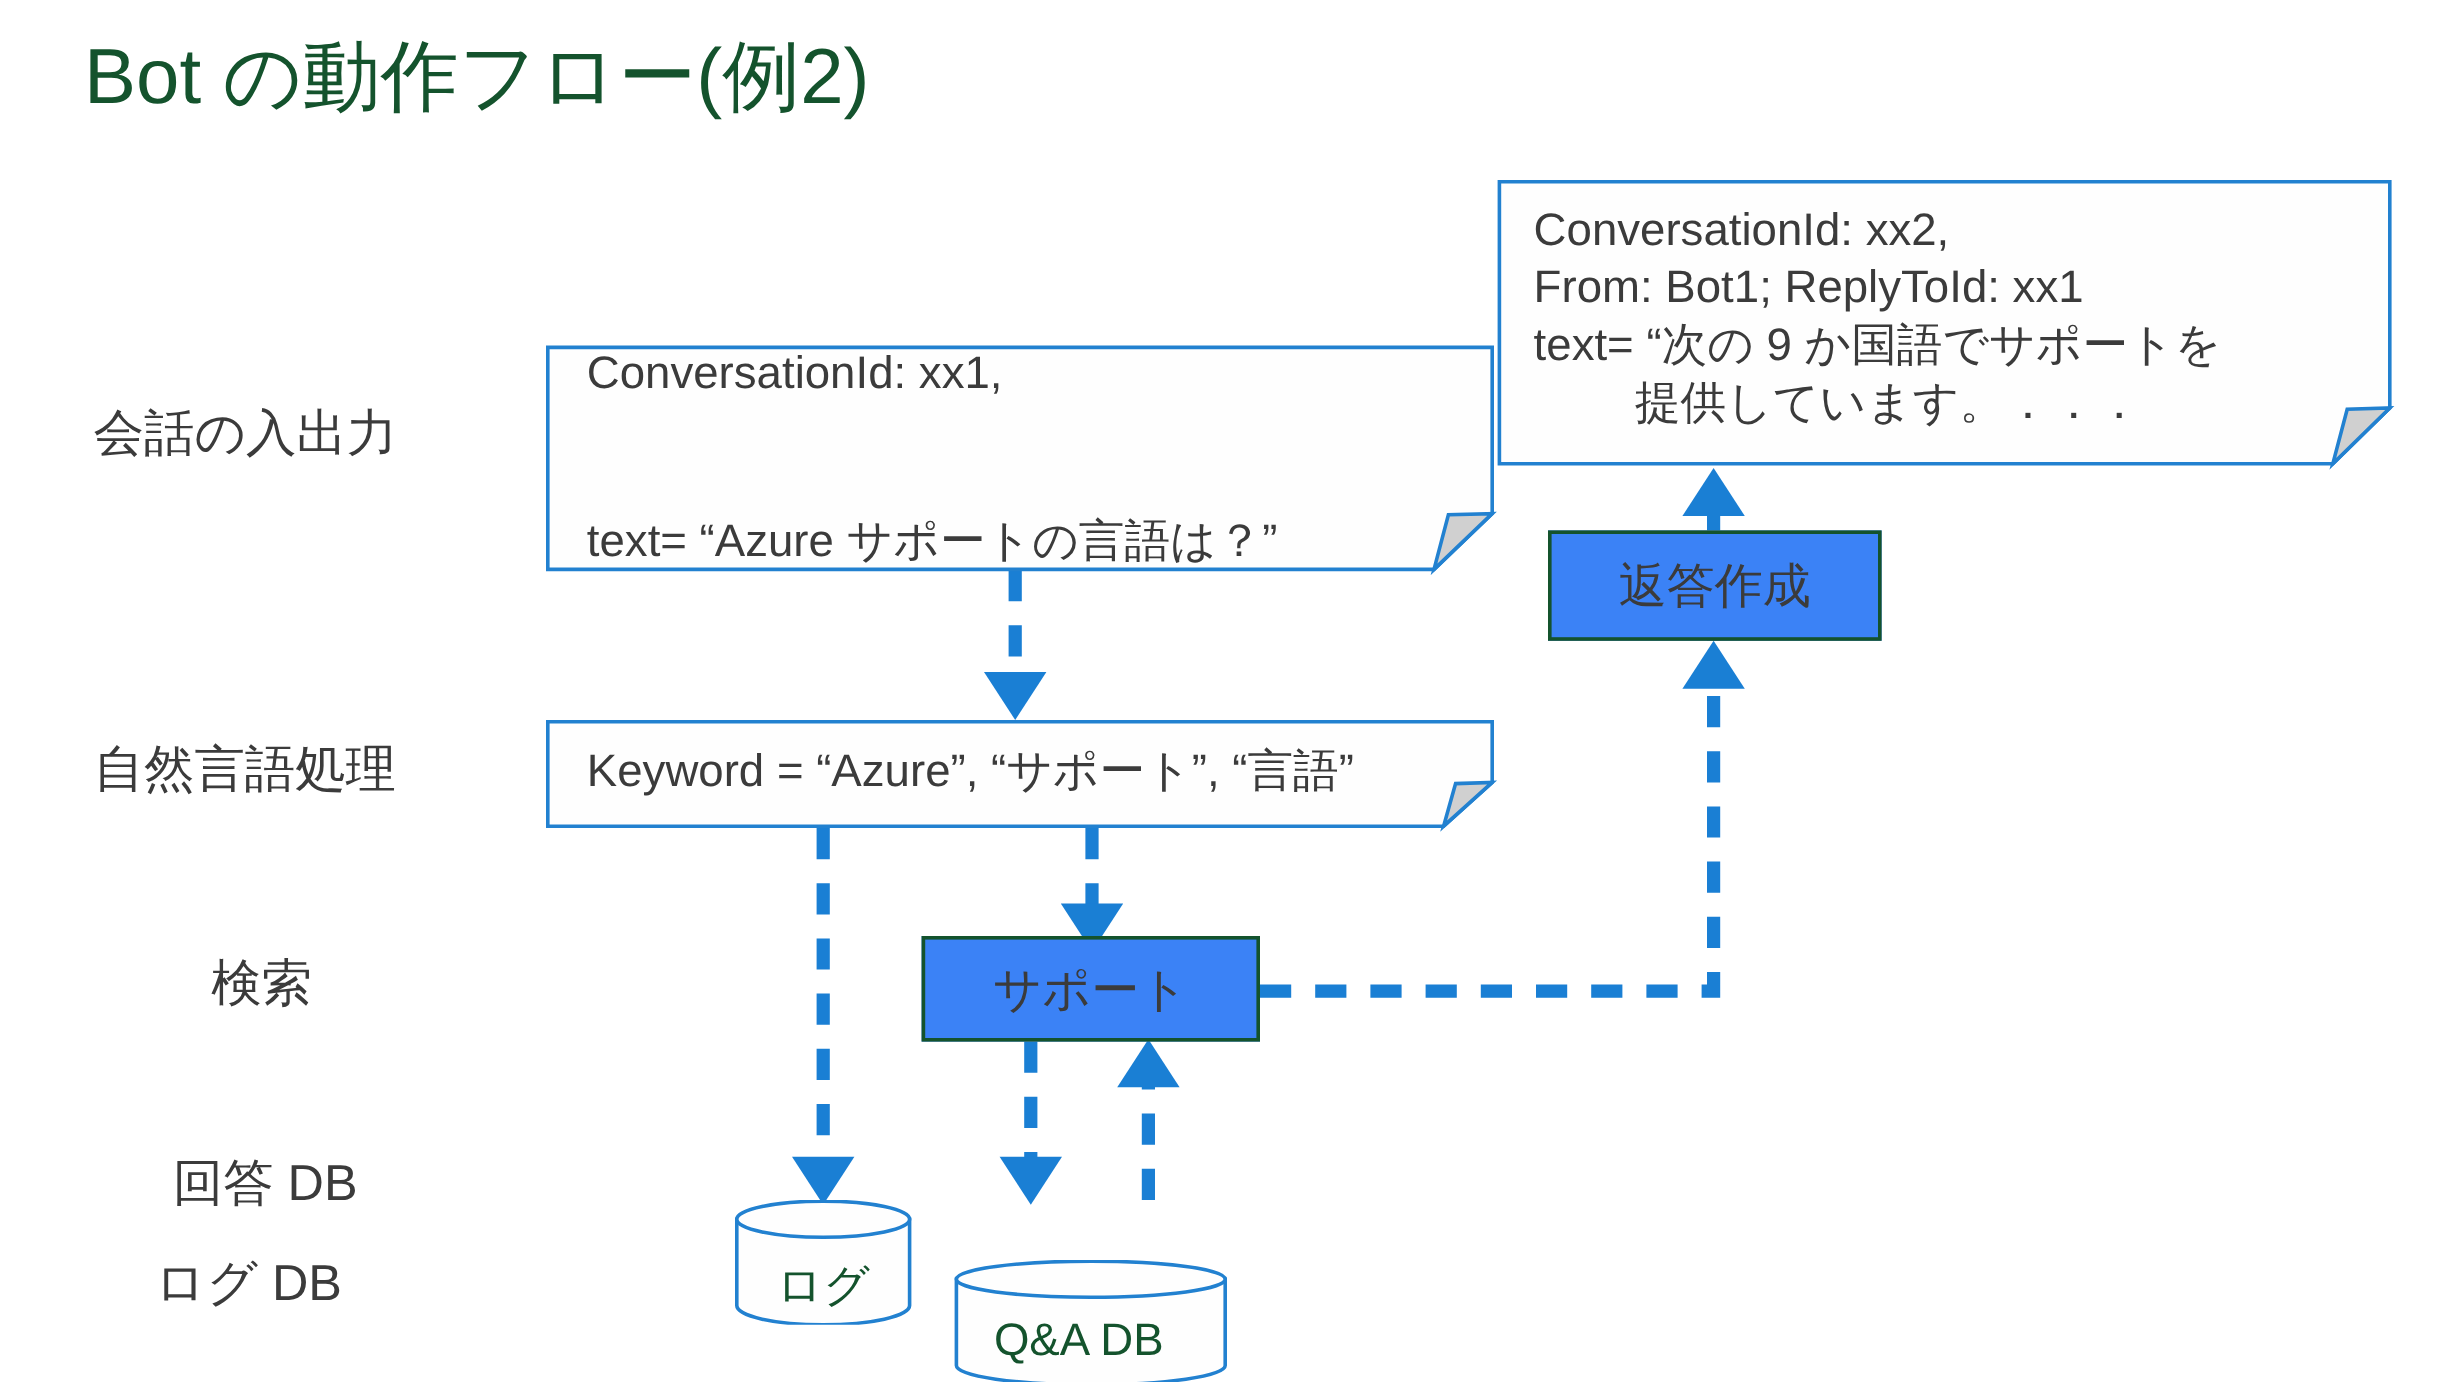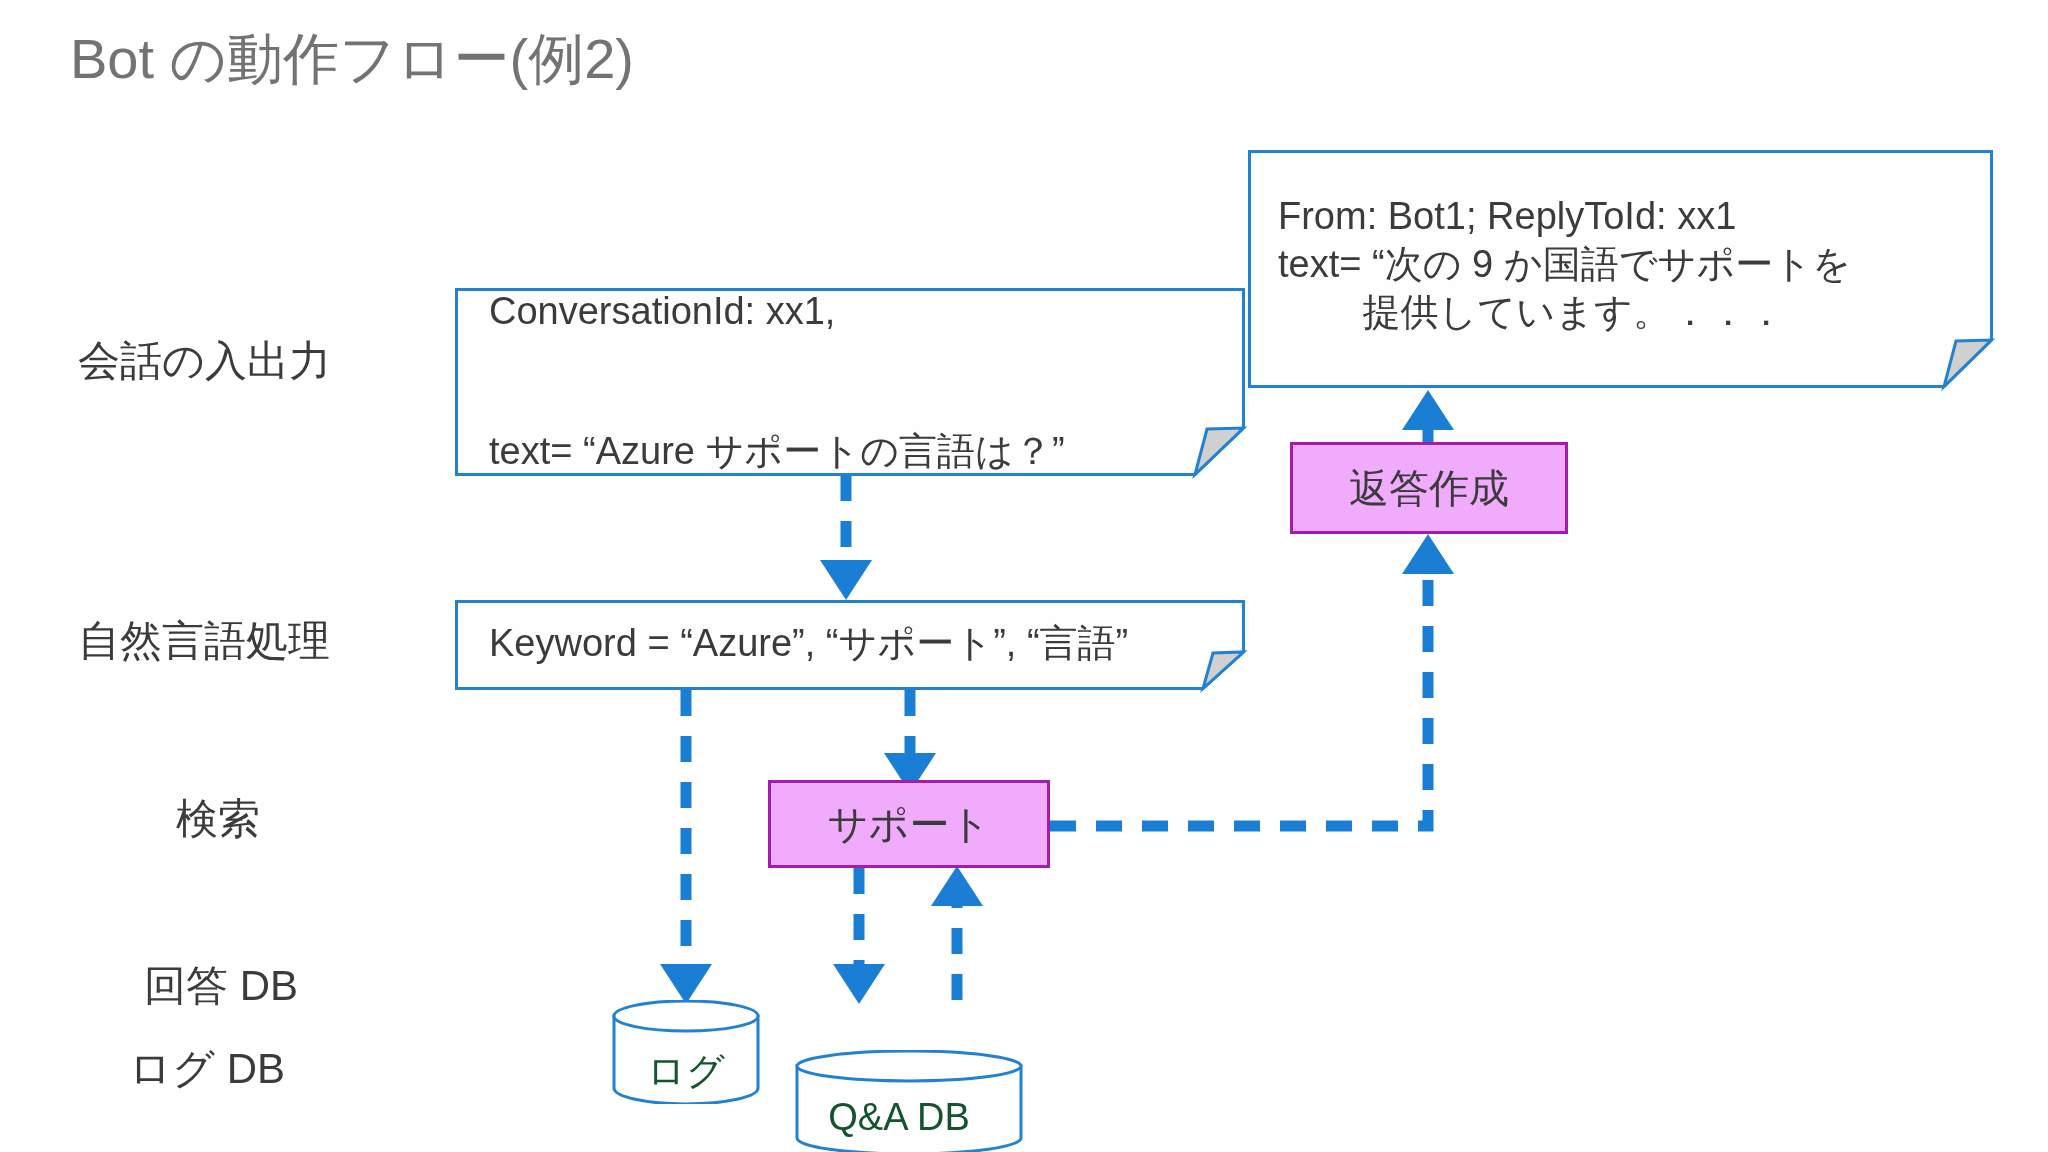--- a/index.html
+++ b/index.html
@@ -14,43 +14,43 @@
     overflow: hidden;
     font-family: "Liberation Sans", "DejaVu Sans", sans-serif;
     color: #3b3b3b;
   }
 
   
   #slide-title {
     position: absolute;
     left: 70px;
     top: 28px;
-    font-size: 56px;
+    font-size: 65px;
     line-height: 1.12;
     font-weight: 400;
-    color: #737373;
+    color: #14532d;
     letter-spacing: 0px;
     white-space: nowrap;
   }
 
   
   .row-label {
     position: absolute;
     font-size: 42px;
     line-height: 1;
     color: #3b3b3b;
     white-space: nowrap;
   }
 
   
   .node {
     position: absolute;
     box-sizing: border-box;
-    border: 3px solid #a21caf;
-    background: #f0abfc;
+    border: 3px solid #14532d;
+    background: #3b82f6;
     color: #3b3b3b;
   }
   .node-plain {
     display: flex;
     align-items: center;
     justify-content: center;
     font-size: 40px;
   }
 
   
@@ -168,20 +168,21 @@
     <div>text= “Azure サポートの言語は？”</div>
   </div>
 </div>
 
 <div class="note" style="left:1248px; top:150px; width:745px; height:238px;">
   <svg width="745" height="238" viewBox="0 0 745 238">
     <path d="M 1.5 1.5 L 743.5 1.5 L 743.5 190 L 696 236.5 L 1.5 236.5 Z" fill="#fefefe" stroke="#2281D0" stroke-width="3"></path>
     <path d="M 743.5 190 L 696 236.5 L 708 191 Z" fill="#d0d0d0" stroke="#2281D0" stroke-width="3" stroke-linejoin="miter"></path>
   </svg>
   <div class="note-text" style="padding-left:30px; padding-right:34px; padding-bottom:8px;">
+    <div>ConversationId: xx2,</div>
     <div>From: Bot1; ReplyToId: xx1</div>
     <div>text= “次の 9 か国語でサポートを</div>
     <div>        提供しています。．．．</div>
   </div>
 </div>
 
 <div class="note" style="left:455px; top:600px; width:790px; height:88px;">
   <svg width="790" height="90" viewBox="0 0 790 90">
     <path d="M 1.5 1.5 L 788.5 1.5 L 788.5 52 L 748 88.5 L 1.5 88.5 Z" fill="#fefefe" stroke="#2281D0" stroke-width="3"></path>
     <path d="M 788.5 52 L 748 88.5 L 758 53 Z" fill="#d0d0d0" stroke="#2281D0" stroke-width="3" stroke-linejoin="miter"></path>

